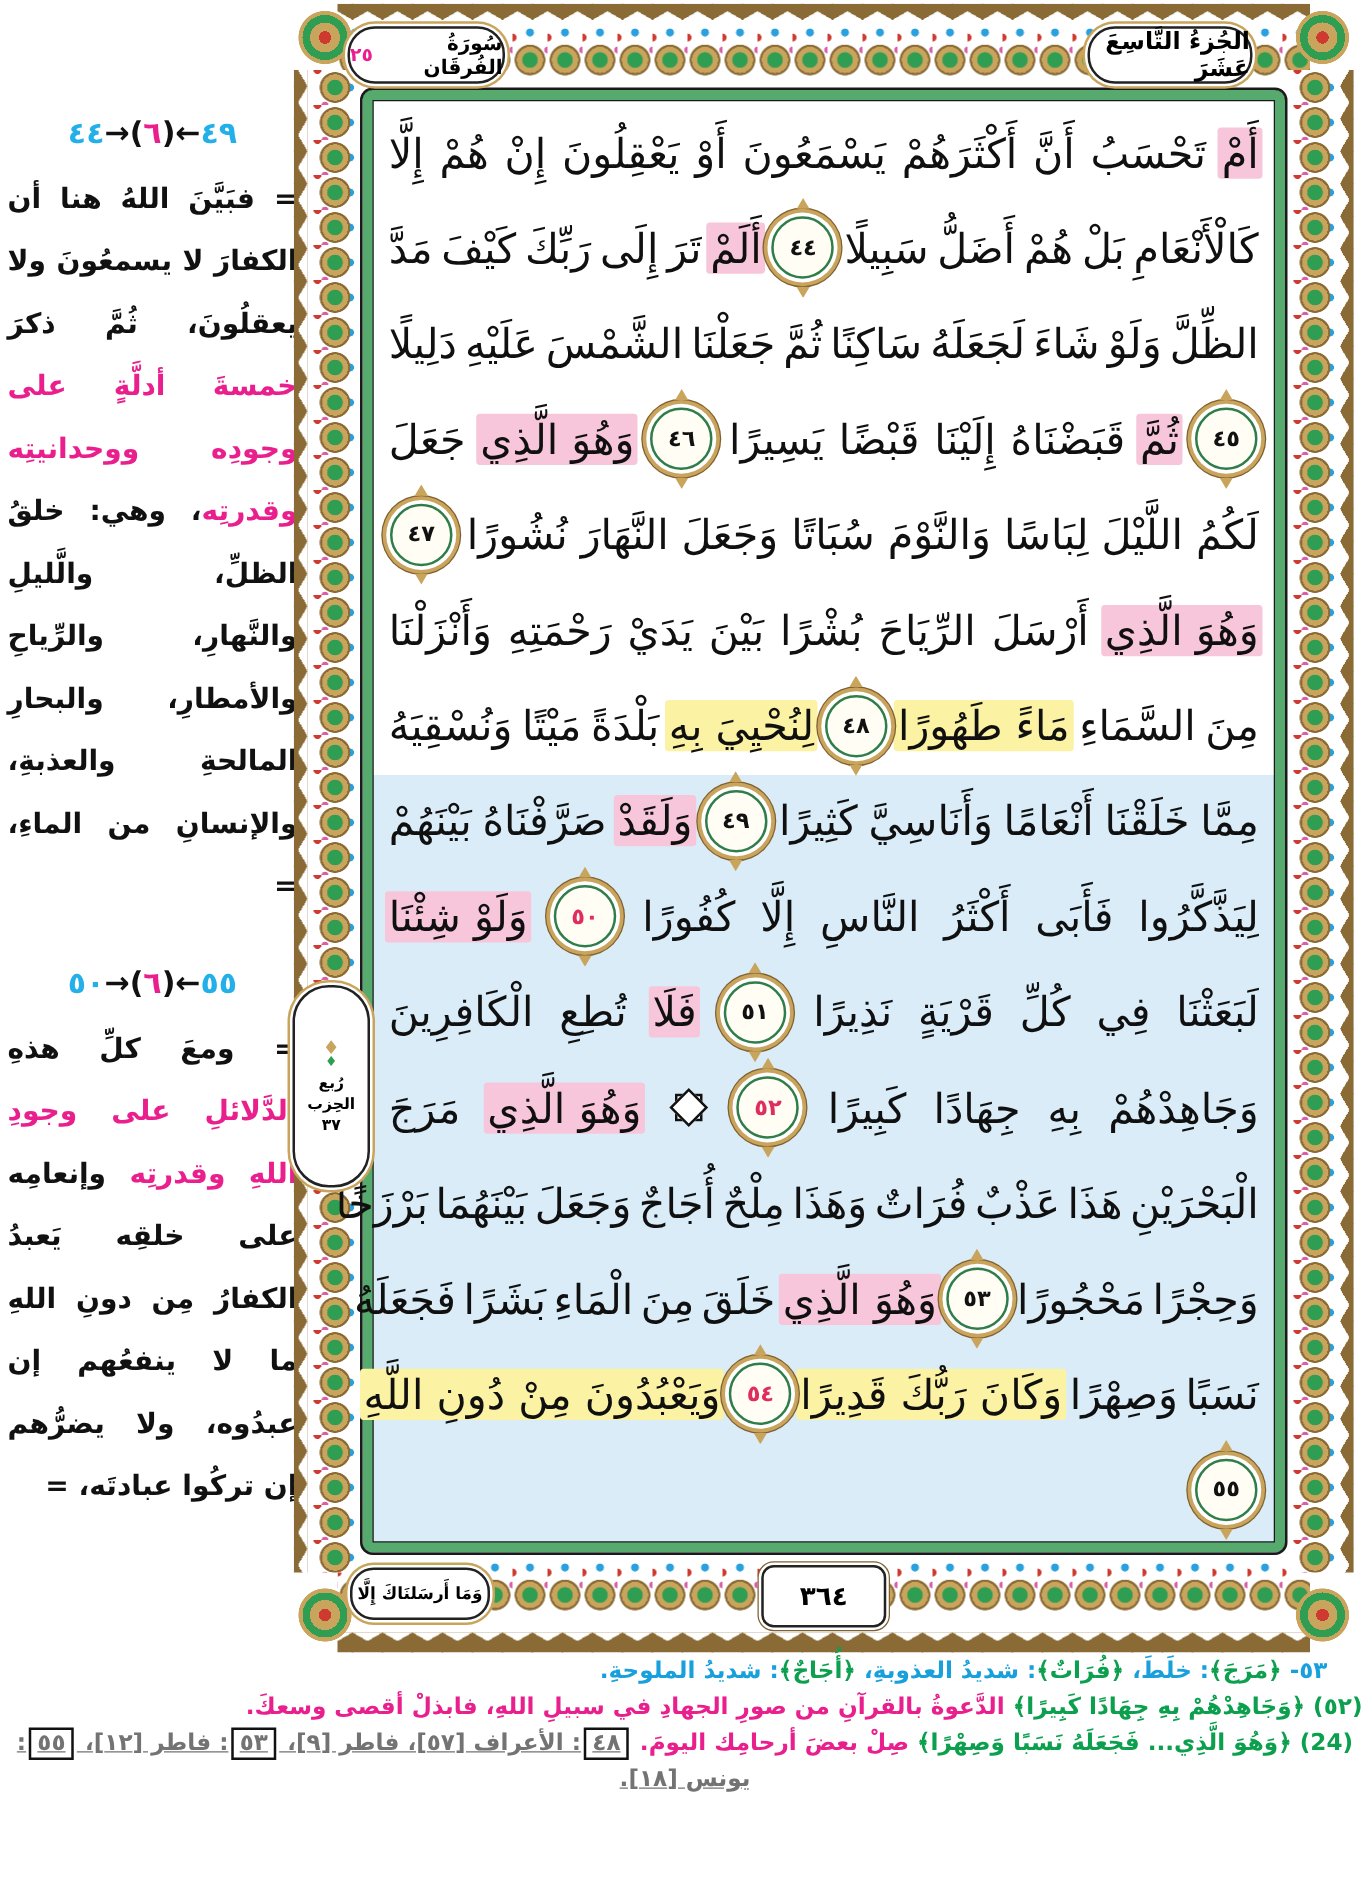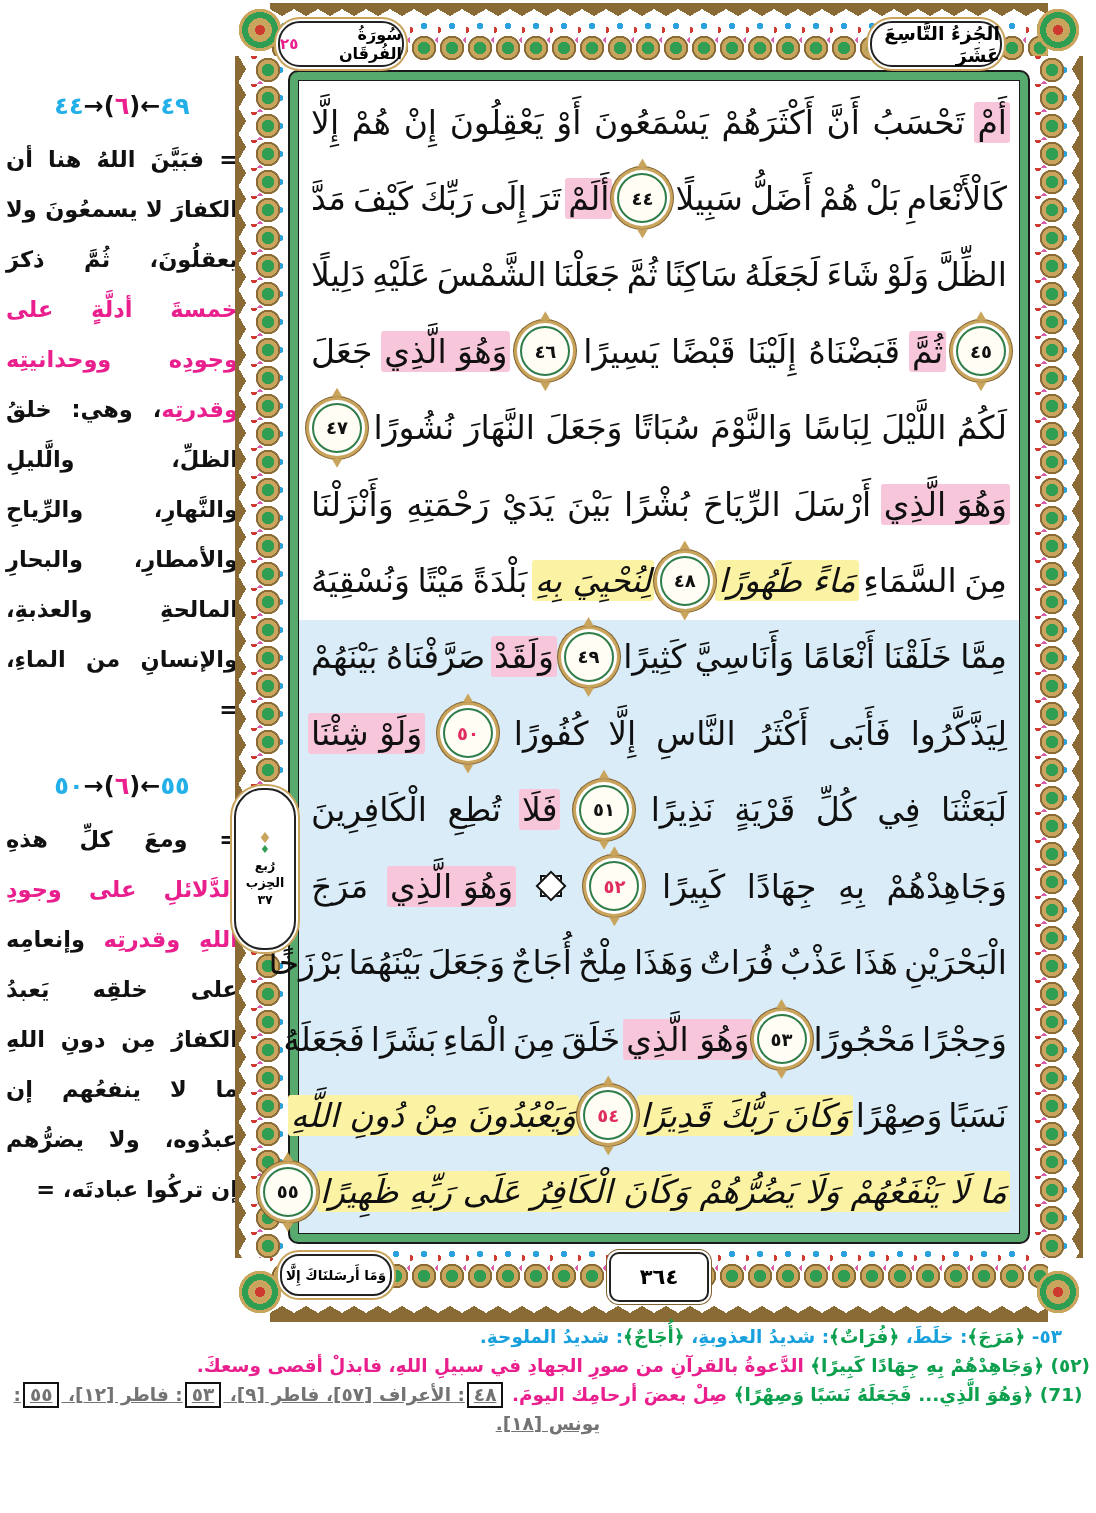--- a/index.html
+++ b/index.html
@@ -66,21 +66,21 @@
   
   .panel{position:absolute;left:42px;right:42px;top:54px;bottom:62px;
     border:2px solid #1a1a1a;border-radius:10px;
     box-shadow:inset 0 0 0 8px #57aa6e, inset 0 0 0 9px #1a1a1a;
     background:linear-gradient(#ffffff 0 548px,#d9ecf7 548px);}
   .qtext{position:absolute;inset:14px 18px;display:flex;flex-direction:column;justify-content:space-between;direction:rtl;}
   .qline{display:flex;justify-content:space-between;align-items:center;height:72px;
     font-size:33px;color:#101010;white-space:nowrap;}
   .qword{padding:1px 3px;border-radius:3px;}
   .hlp{background:#f7c6da;}
-  .hly{background:#fbf2a4;font-style:italic;}
+  .hly{background:#fbf2a4;}
   .med{position:relative;flex:0 0 auto;width:46px;height:46px;margin:0 4px;border-radius:50%;
     background:#fffdf4;border:2px solid #2f7d4a;
     box-shadow:0 0 0 3px #fff,0 0 0 6px #c9a45c,0 0 0 7px #806030;
     display:flex;align-items:center;justify-content:center;}
   .med::before,.med::after{content:"";position:absolute;left:50%;transform:translateX(-50%);
     width:14px;height:9px;background:#c9a45c;}
   .med::before{top:-17px;clip-path:polygon(50% 0,88% 100%,12% 100%);}
   .med::after{bottom:-17px;clip-path:polygon(12% 0,88% 0,50% 100%);}
   .mnum{font-size:18px;font-weight:bold;color:#111;}
   .med.red .mnum{color:#e02d5f;}
@@ -327,33 +327,32 @@
         <div class="qline">
           <span class="qword">نَسَبًا</span>
           <span class="qword">وَصِهْرًا</span>
           <span class="qword hly">وَكَانَ رَبُّكَ قَدِيرًا</span>
           <span class="med red">
             <span class="mnum">٥٤</span>
           </span>
           <span class="qword hly">وَيَعْبُدُونَ مِنْ دُونِ اللَّهِ</span>
         </div>
         <div class="qline">
-          <span class="qword hly">مَا لَا يَنْفَعُهُمْ وَلَا يَضُرُّهُمْ وَكَانَ الْكَافِرُ عَلَى رَبِّهِ ظَهِيرًا</span>
           <span class="med">
             <span class="mnum">٥٥</span>
           </span>
         </div>
       </div>
   </div>
 
   <div class="cartouche page-cart">
     <span>٣٦٤</span>
   </div>
   <div class="cartouche catch-cart">
     <span>وَمَا أَرسَلنَاكَ إِلَّا</span>
   </div>
 </div>
 
 <footer class="footnotes">
     <div class="fnline"><span class="fb">٥٣- </span><span class="fg">﴿مَرَجَ﴾</span><span class="fb">: خلَطَ، </span><span class="fg">﴿فُرَاتٌ﴾</span><span class="fb">: شديدُ العذوبةِ، </span><span class="fg">﴿أُجَاجٌ﴾</span><span class="fb">: شديدُ الملوحةِ.</span></div>
     <div class="fnline"><span class="fg">(٥٢) ﴿وَجَاهِدْهُمْ بِهِ جِهَادًا كَبِيرًا﴾ </span><span class="fm">الدَّعوةُ بالقرآنِ من صورِ الجهادِ في سبيلِ اللهِ، فابذلْ أقصى وسعكَ.</span></div>
-    <div class="fnline"><span class="fg">(71) ﴿وَهُوَ الَّذِي... فَجَعَلَهُ نَسَبًا وَصِهْرًا﴾ </span><span class="fm">صِلْ بعضَ أرحامِك اليومَ. </span><span class="fk fbox">٤٨</span><span class="fk">: الأعراف [٥٧]، فاطر [٩]، </span><span class="fk fbox">٥٣</span><span class="fk">: فاطر [١٢]، </span><span class="fk fbox">٥٥</span><span class="fk">: يونس [١٨].</span></div>
+    <div class="fnline"><span class="fg">(24) ﴿وَهُوَ الَّذِي... فَجَعَلَهُ نَسَبًا وَصِهْرًا﴾ </span><span class="fm">صِلْ بعضَ أرحامِك اليومَ. </span><span class="fk fbox">٤٨</span><span class="fk">: الأعراف [٥٧]، فاطر [٩]، </span><span class="fk fbox">٥٣</span><span class="fk">: فاطر [١٢]، </span><span class="fk fbox">٥٥</span><span class="fk">: يونس [١٨].</span></div>
   </footer>
 
 </body></html>

